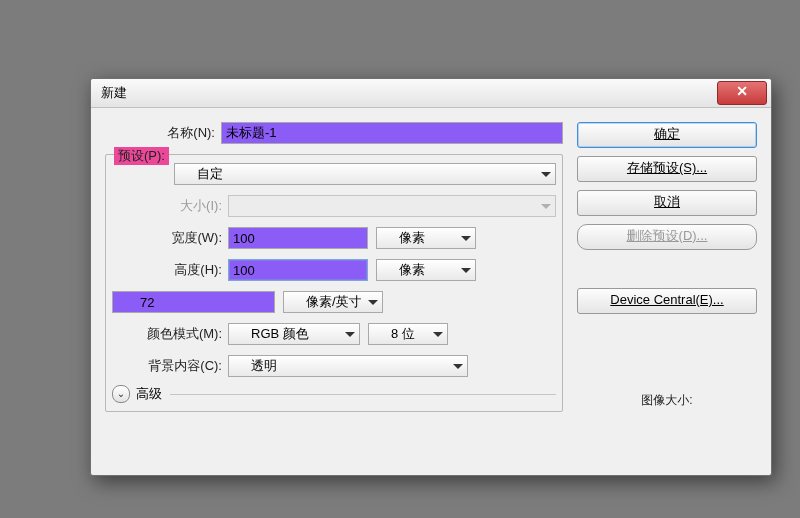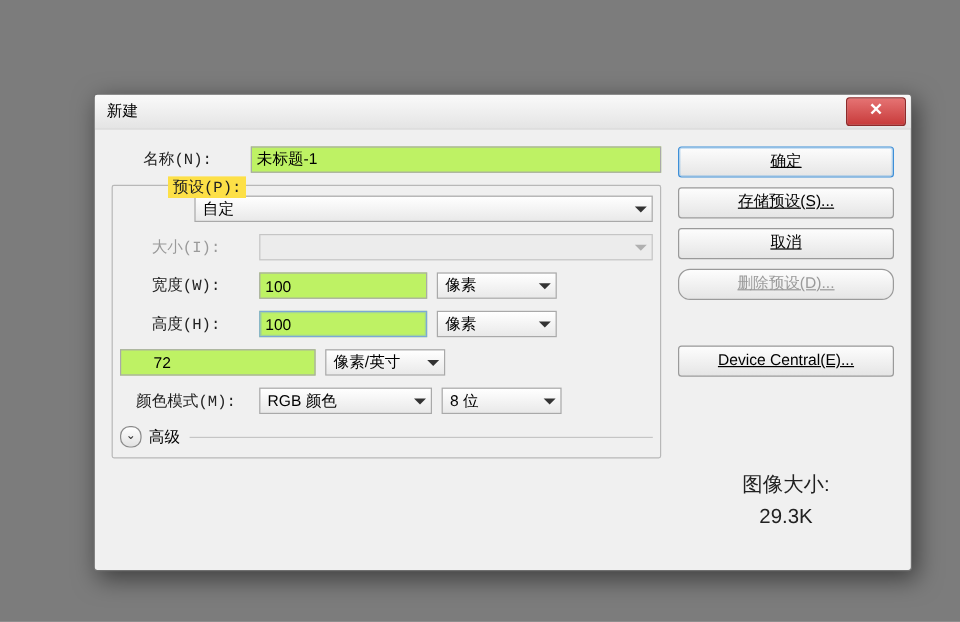--- a/index.html
+++ b/index.html
@@ -7,21 +7,21 @@
     padding: 0;
     width: 800px;
     height: 518px;
     background: #7c7c7c;
     font-family: "Microsoft YaHei", "SimSun", Arial, sans-serif;
     font-size: 13px;
     overflow: hidden;
   }
   .dialog {
     position: absolute;
-    left: 78px;
+    left: 90px;
     top: 78px;
     width: 680px;
     height: 396px;
     background: #f0f0f0;
     border: 1px solid #707070;
     box-shadow: 4px 6px 20px rgba(0,0,0,0.5);
     border-radius: 3px;
   }
   .titlebar {
     height: 28px;
@@ -61,48 +61,47 @@
     flex-direction: column;
     gap: 8px;
   }
   .row {
     display: flex;
     align-items: center;
     margin-bottom: 10px;
   }
   .label {
     width: 110px;
-    text-align: center;
+    text-align: right;
     padding-right: 6px;
     color: #222;
-    font-family: Liberation Mono, monospace;
   }
   .label.disabled {
     color: #9a9a9a;
   }
   input[type="text"] {
     height: 20px;
     border: 1px solid #a9a9a9;
-    background: #bef264;
+    background: #8b5cf6;
     padding: 0 4px;
     font-size: 13px;
     font-family: inherit;
   }
   input[type="text"].hl {
     border: 1px solid #7ca8d8;
     box-shadow: 0 0 0 1px rgba(120,170,220,0.4) inset;
   }
   .select {
     height: 22px;
     border: 1px solid #a9a9a9;
     background: linear-gradient(#ffffff, #e9e9e9);
     display: flex;
     align-items: center;
     justify-content: space-between;
-    padding: 0 4px 0 6px;
+    padding: 0 4px 0 22px;
     box-sizing: border-box;
     cursor: pointer;
     font-size: 13px;
   }
   .select.disabled {
     background: #ececec;
     color: #9a9a9a;
     border-color: #c5c5c5;
   }
   .tri {
@@ -115,23 +114,22 @@
   .fieldset {
     border: 1px solid #b8b8b8;
     border-radius: 2px;
     padding: 10px 6px 8px 6px;
     margin-top: 4px;
     position: relative;
   }
   .fieldset .fs-cut {
     position: absolute;
     top: -8px;
-    background: #fde047;
+    background: #ec4899;
     padding: 0 4px;
-    margin-left: 38px;
   }
   .right-btn {
     height: 24px;
     border: 1px solid #9a9a9a;
     border-radius: 3px;
     background: linear-gradient(#fdfdfd, #e5e5e5);
     text-align: center;
     line-height: 22px;
     cursor: pointer;
     font-size: 13px;
@@ -142,21 +140,21 @@
     box-shadow: 0 0 0 1px rgba(120,180,230,0.5) inset;
   }
   .right-btn.disabled {
     color: #9a9a9a;
     cursor: default;
     border-radius: 10px;
   }
   .img-size {
     margin-top: 70px;
     text-align: center;
-    font-size: 17px;
+    font-size: 12px;
     color: #222;
   }
   .advanced-row {
     display: flex;
     align-items: center;
     margin-top: 8px;
   }
   .adv-toggle {
     width: 16px; height: 16px;
     border: 1px solid #8a8a8a;
@@ -239,31 +237,38 @@
           <input type="text" style="width: 130px; padding-left: 27px;" value="72">
           <div style="width:8px"></div>
           <div class="select" style="width:100px">
             <span>像素/英寸</span>
             <div class="tri"></div>
           </div>
         </div>
 
         <div class="row">
           <div class="label">颜色模式(M):</div>
-          <div class="select" style="width:144px">
+          <div class="select" style="width:132px">
             <span>RGB 颜色</span>
             <div class="tri"></div>
           </div>
           <div style="width:8px"></div>
-          <div class="select" style="width:100px">
+          <div class="select" style="width:80px">
             <span>8 位</span>
             <div class="tri"></div>
           </div>
         </div>
 
+        <div class="row" style="margin-bottom:4px">
+          <div class="label">背景内容(C):</div>
+          <div class="select" style="width:240px">
+            <span>透明</span>
+            <div class="tri"></div>
+          </div>
+        </div>
 
         <div class="advanced-row">
           <div class="adv-toggle">
             <span class="dv">⌄</span>
           </div>
           <span>高级</span>
           <div class="divider"></div>
         </div>
       </div>
     </div>
@@ -271,17 +276,16 @@
     <div class="right-col">
       <div class="right-btn primary">确定</div>
       <div class="right-btn">存储预设(S)...</div>
       <div class="right-btn">取消</div>
       <div class="right-btn disabled">删除预设(D)...</div>
       <div style="height:22px"></div>
       <div class="right-btn">Device Central(E)...</div>
 
       <div class="img-size">
         <div>图像大小:</div>
-        <div style="margin-top:6px">29.3K</div>
       </div>
     </div>
   </div>
 </div>
 
 </body></html>

